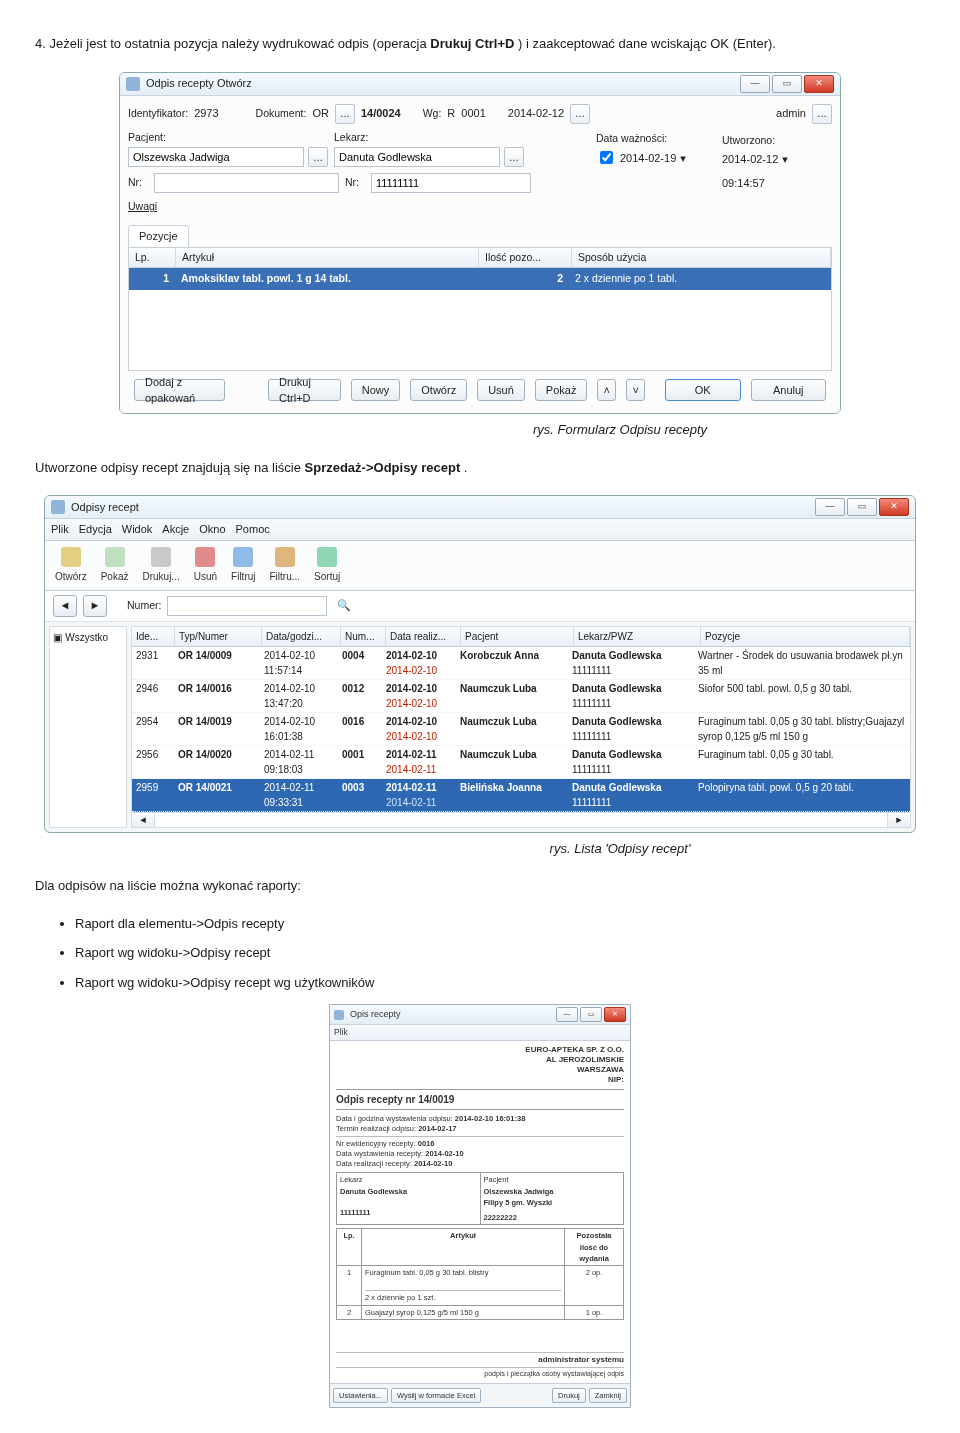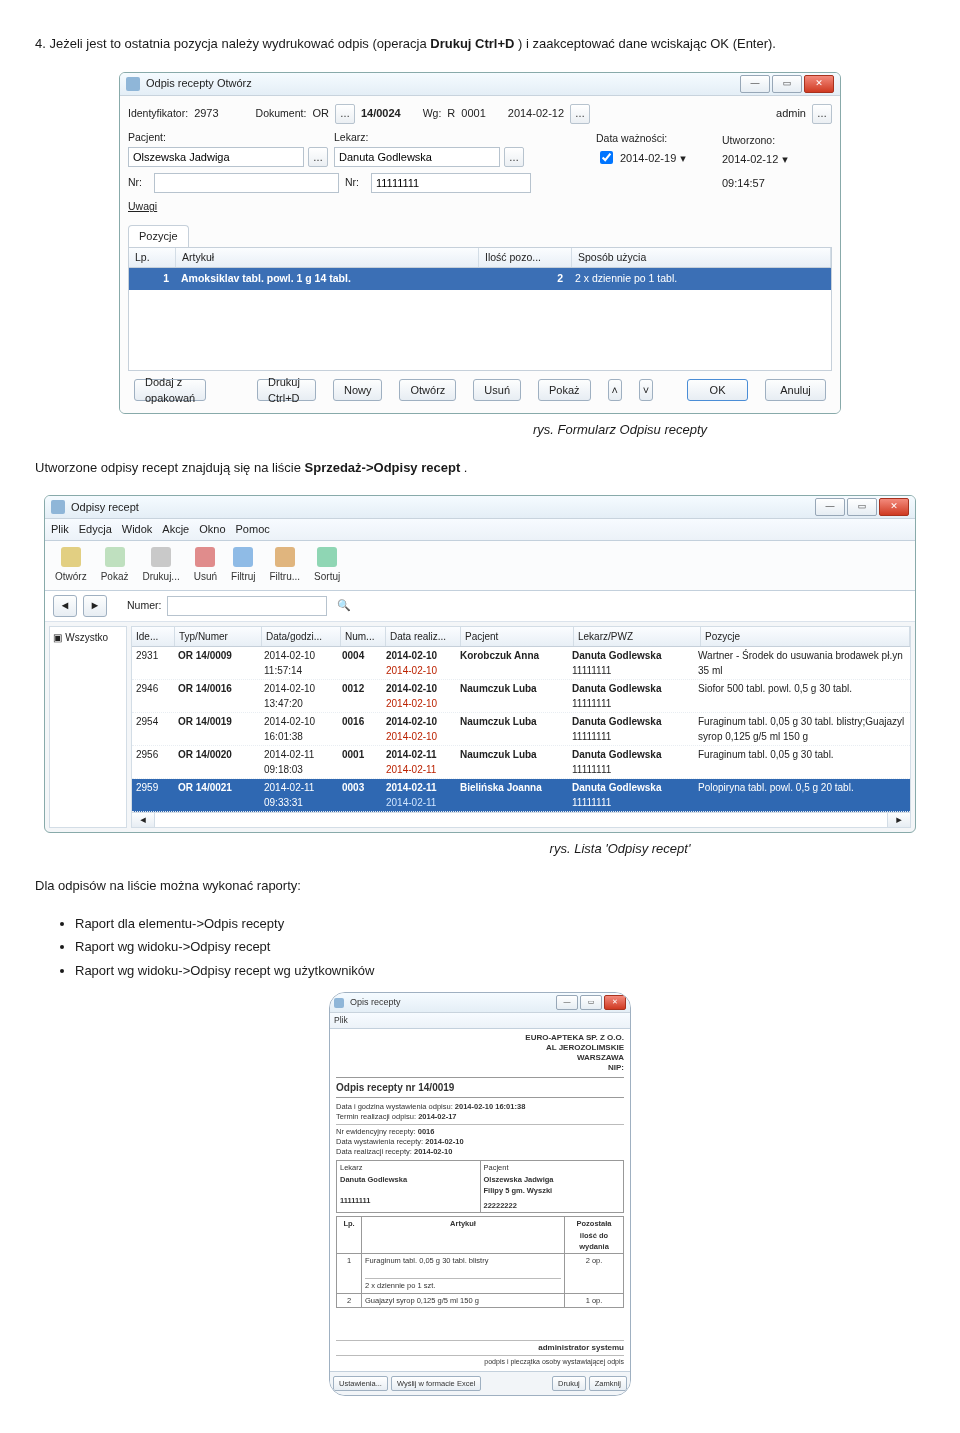--- a/index.html
+++ b/index.html
@@ -43,59 +43,59 @@
   .lbl{font-size:10.5px;color:#222}
   .inptext{height:18px;border:1px solid #b7c3ce;background:#fff;padding:0 4px;font-size:11px}
   .dotbtn{width:18px;height:18px;border:1px solid #b7c3ce;background:linear-gradient(#fff,#ebeff3);font-size:10px;display:inline-flex;align-items:center;justify-content:center;border-radius:2px}
   .tabhdr{border:1px solid #c6d0da;border-bottom:none;padding:2px 10px;border-radius:4px 4px 0 0;background:#fff;display:inline-block;margin-top:4px;font-size:11px}
   .tablearea{border:1px solid #c6d0da;background:#fff}
   .gridhead{display:flex;background:linear-gradient(#fbfdff,#e8eff6);border-bottom:1px solid #c6d0da;font-size:10.5px}
   .gh{border-right:1px solid #d3dde6;padding:2px 6px}
   .gridrow{display:flex;font-size:10.5px;padding:2px 0}
   .gridrow.sel{background:#3b6fb5;color:#fff}
   .gc{padding:1px 6px}
-  .btnbar{display:flex;gap:17px;padding:8px 6px 4px 6px}
+  .btnbar{display:flex;gap:10px;padding:8px 6px 4px 6px}
   .btn7{height:20px;padding:0 10px;border:1px solid #9fb0c1;background:linear-gradient(#fdfefe,#e7edf3);border-radius:3px;font-size:11px;display:inline-flex;align-items:center}
   .btn7.sq{width:22px;padding:0;justify-content:center}
   
   .menurow{background:linear-gradient(#f7fbff,#ecf2f8);border-bottom:1px solid #c3d0dc;padding:2px 6px;display:flex;gap:10px;font-size:11px}
   .toolbar{display:flex;gap:14px;padding:6px 10px;border-bottom:1px solid #c3d0dc;background:#fbfcfd}
   .tbitem{display:flex;flex-direction:column;align-items:center;font-size:10px;color:#333;gap:2px}
   .tbicon{width:20px;height:20px;border-radius:3px}
   .navbar{display:flex;align-items:center;gap:6px;padding:4px 8px;border-bottom:1px solid #dbe3ec;background:#fff}
   .tree{width:70px;border:1px solid #d3dde6;padding:3px;font-size:10px;background:#fff}
   .listarea{flex:1;border:1px solid #d3dde6;background:#fff}
   .lh{padding:2px 4px;border-right:1px solid #d3dde6}
   .lrow{display:flex;font-size:10px;border-bottom:1px dotted #e8edf2}
   .lc{padding:1px 4px}
   .smallred{color:#b20}
   .lrow.sel{background:#2f68b2;color:#fff}
   .lrow.sel .smallred{color:#cfe5ff}
   
   .report{
     width:300px;margin:10px auto 0 auto;
-    border:1px solid #9fb0c1;border-radius:16px;overflow:hidden;
+    border:1px solid #9fb0c1;border-radius:1px;overflow:hidden;
     font-family:"Segoe UI",Tahoma,sans-serif;font-size:8px;color:#333;background:#fff;
   }
   .report .titlebar{padding:2px 4px}
   .report .winbtn{width:20px;height:13px;font-size:7px}
   .reportbody{padding:4px 6px}
   .rcenter{text-align:right;font-size:8px;line-height:1.25}
   .rboxtitle{border-top:1px solid #999;border-bottom:1px solid #999;font-weight:bold;text-align:left;padding:2px 0;margin:4px 0;font-size:10px}
   .rline{border-top:1px solid #bbb;margin:2px 0}
   .rcell{border:1px solid #999;padding:1px 3px;font-size:7.5px}
   .rtbl{display:flex}
   .rtbl .c{flex:1}
   .rtable{width:100%;border-collapse:collapse;margin-top:3px}
   .rtable td,.rtable th{border:1px solid #999;font-size:7.5px;padding:1px 3px;text-align:left;vertical-align:top}
   .rtable th{font-weight:bold;text-align:center}
   .rfootbtns{display:flex;gap:3px;justify-content:space-between;padding:4px 3px;border-top:1px solid #c3d0dc;background:#f2f5f8}
   .rbtn{border:1px solid #9fb0c1;background:linear-gradient(#fff,#e7edf3);border-radius:2px;font-size:7.5px;padding:1px 5px}
   ul.bul{list-style:disc;margin:6px 0 12px 40px;padding:0}
-  ul.bul li{margin:4px 0}
+  ul.bul li{margin:10px 0}
   .glyph{font-family:"Segoe UI Symbol","Segoe UI",sans-serif}
 </style>
 </head>
 <body>
 
 <p class="body-text">
   <span>4. Jeżeli jest to ostatnia pozycja należy wydrukować odpis (operacja </span>
   <span class="bold">Drukuj Ctrl+D</span>
   <span>) i zaakceptować dane wciskając OK (Enter).</span>
 </p>

